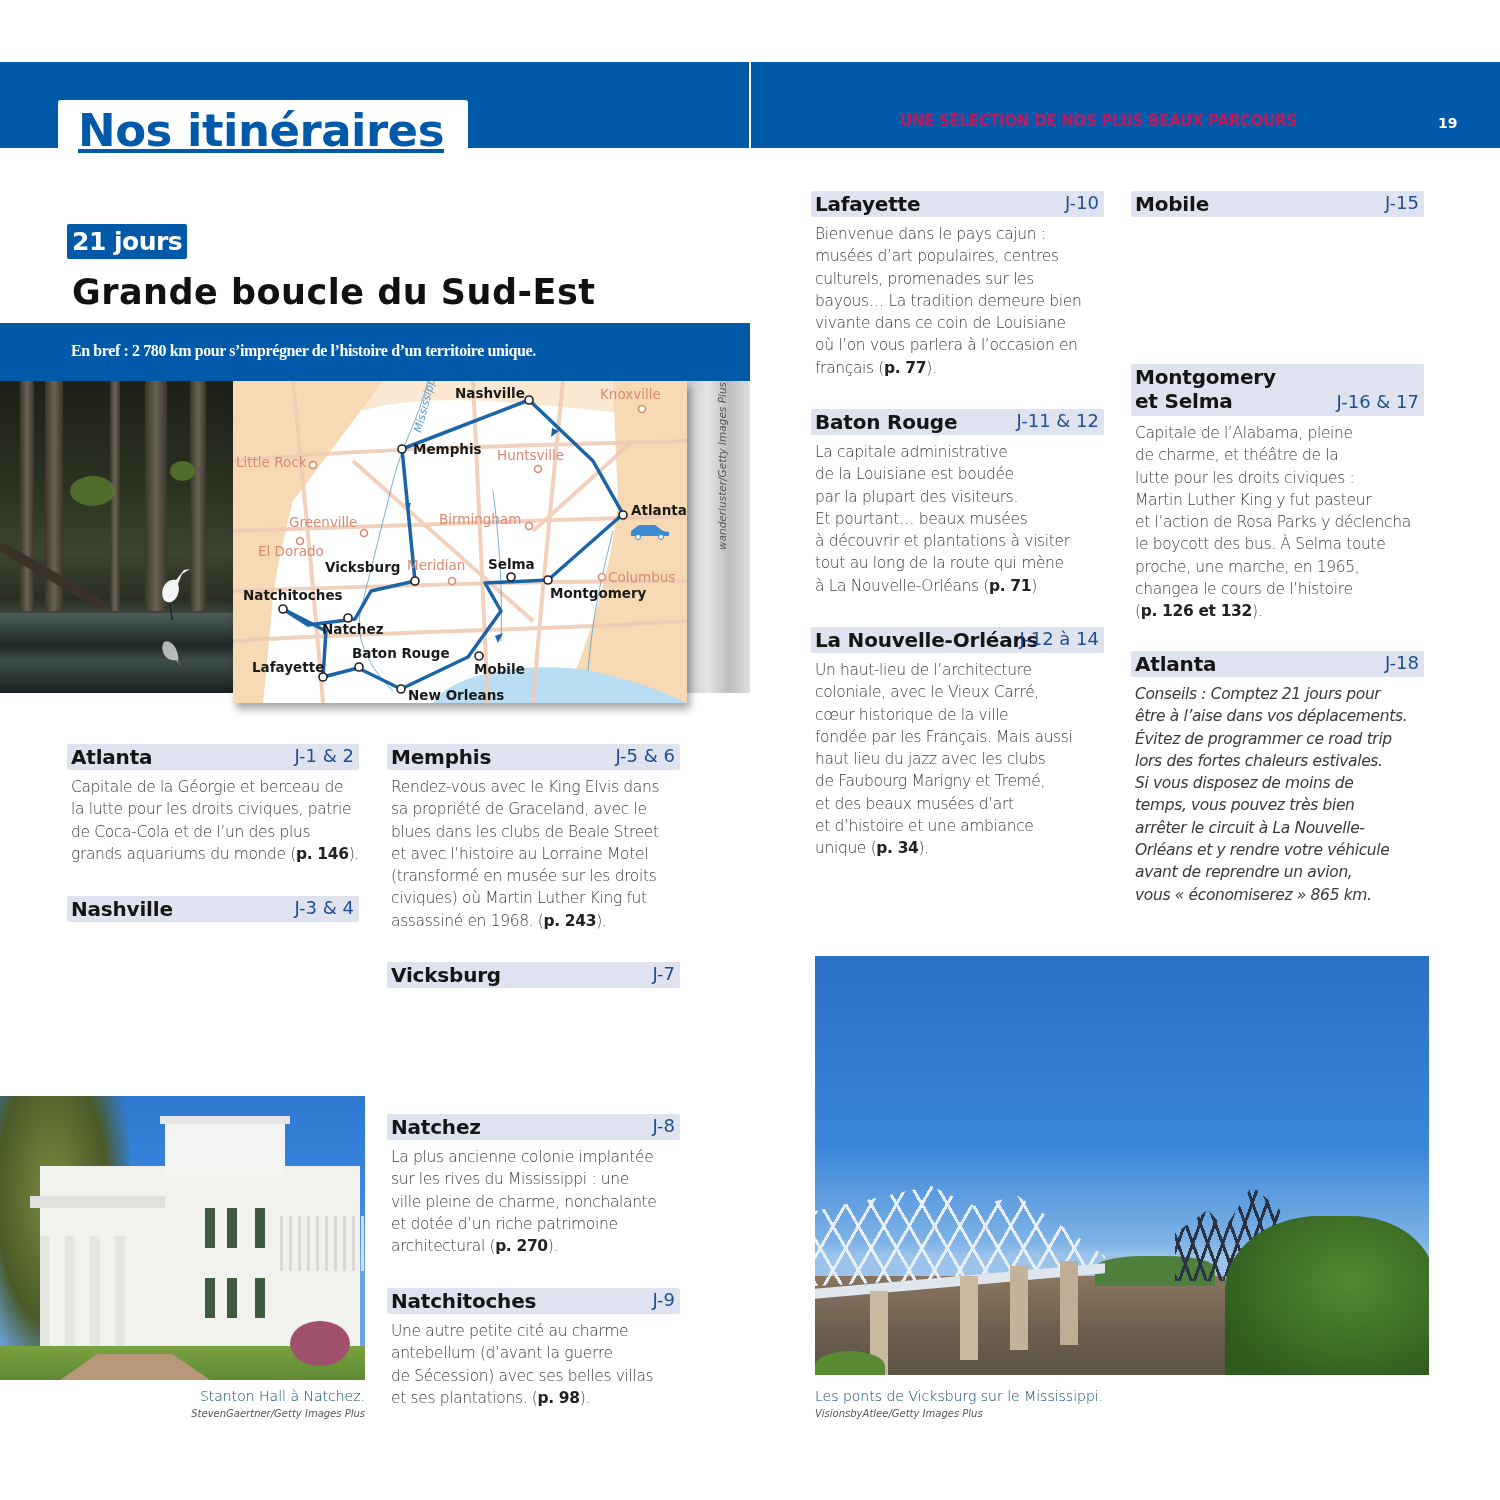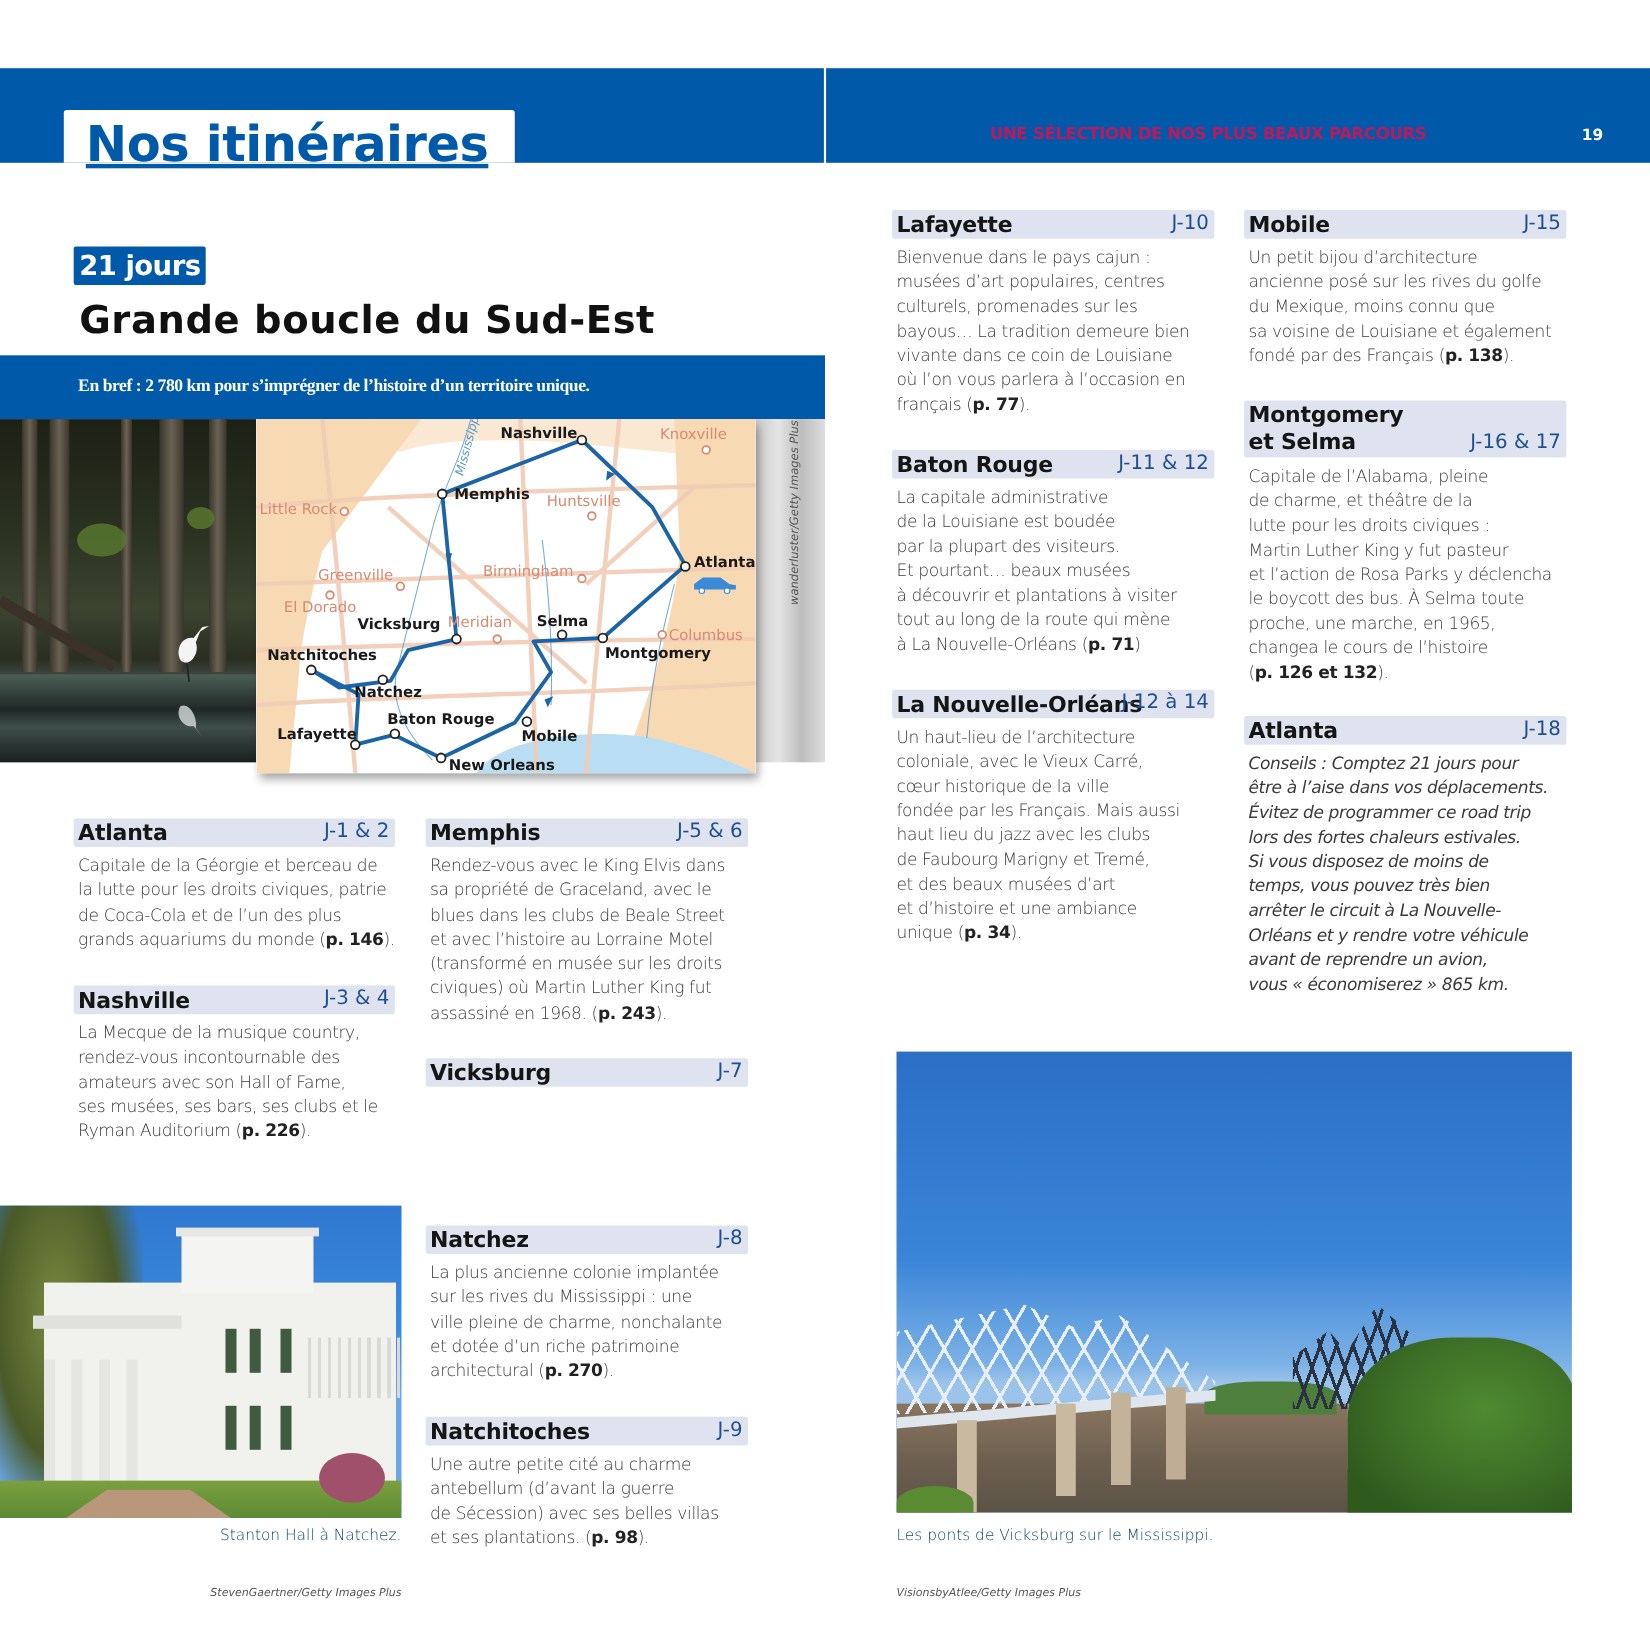--- a/index.html
+++ b/index.html
@@ -40,21 +40,21 @@
   .card-head.tall .card-name { line-height: 24px; }
   .card-days { position: absolute; right: 5px; bottom: 4px; font-family: "DejaVu Sans", sans-serif; font-size: 18px; color: #1e4f8f; white-space: nowrap; }
   .card-body { margin-top: 6px; padding-left: 4px; font-family: "DejaVu Sans", sans-serif; font-size: 15.5px; line-height: 22.3px; color: #3a3a3a; font-weight: 300; letter-spacing: -0.35px; white-space: pre-line; }
   .card-body.italic { font-style: italic; }
   .pref { font-weight: bold; color: #222; }
 
   .photo-mansion { position: absolute; left: 0; top: 1096px; width: 365px; height: 284px; overflow: hidden; background: linear-gradient(180deg,#2f78d0 0%,#3d8ae0 40%,#6aa6e5 60%); }
   .photo-bridges { position: absolute; left: 815px; top: 956px; width: 614px; height: 419px; overflow: hidden; background: linear-gradient(180deg,#2b6fc6 0%,#3a85d8 45%,#7db2e6 68%,#9cc4ea 72%); }
 
   .caption { position: absolute; font-family: "DejaVu Sans", sans-serif; font-size: 14px; color: #0c4a6e; font-weight: 300; white-space: nowrap; }
-  .credit { position: absolute; font-family: "DejaVu Sans", sans-serif; font-style: italic; font-size: 10px; color: #555; white-space: nowrap; margin-top: 35px; }
+  .credit { position: absolute; font-family: "DejaVu Sans", sans-serif; font-style: italic; font-size: 10px; color: #555; white-space: nowrap; }
 </style>
 </head>
 <body>
 
 <div class="header-band header-left"></div>
 <div class="header-band header-right"></div>
 <div class="title-tab"></div>
 <div class="page-title">Nos itinéraires</div>
 <div class="section-label">UNE SÉLECTION DE NOS PLUS BEAUX PARCOURS</div>
 <div class="page-number">19</div>
@@ -172,25 +172,20 @@
 la lutte pour les droits civiques, patrie
 de Coca-Cola et de l’un des plus
 grands aquariums du monde (</span><span class="pref">p. 146</span><span>).</span></div>
 </div>
 
 <div class="card" style="left:67px;top:896px;width:292px;">
   <div class="card-head">
     <span class="card-name">Nashville</span>
     <span class="card-days">J-3 &amp; 4</span>
   </div>
-  <div class="card-body"><span>La Mecque de la musique country,
-rendez-vous incontournable des
-amateurs avec son Hall of Fame,
-ses musées, ses bars, ses clubs et le
-Ryman Auditorium (</span><span class="pref">p. 226</span><span>).</span></div>
 </div>
 
 <div class="card" style="left:387px;top:744px;width:293px;">
   <div class="card-head">
     <span class="card-name">Memphis</span>
     <span class="card-days">J-5 &amp; 6</span>
   </div>
   <div class="card-body"><span>Rendez-vous avec le King Elvis dans
 sa propriété de Graceland, avec le
 blues dans les clubs de Beale Street
@@ -272,25 +267,20 @@
 et des beaux musées d’art
 et d’histoire et une ambiance
 unique (</span><span class="pref">p. 34</span><span>).</span></div>
 </div>
 
 <div class="card" style="left:1131px;top:191px;width:293px;">
   <div class="card-head">
     <span class="card-name">Mobile</span>
     <span class="card-days">J-15</span>
   </div>
-  <div class="card-body"><span>Un petit bijou d’architecture
-ancienne posé sur les rives du golfe
-du Mexique, moins connu que
-sa voisine de Louisiane et également
-fondé par des Français (</span><span class="pref">p. 138</span><span>).</span></div>
 </div>
 
 <div class="card" style="left:1131px;top:364px;width:293px;">
   <div class="card-head tall">
     <span class="card-name" style="white-space:pre-line;">Montgomery
 et Selma</span>
     <span class="card-days">J-16 &amp; 17</span>
   </div>
   <div class="card-body"><span>Capitale de l’Alabama, pleine
 de charme, et théâtre de la

